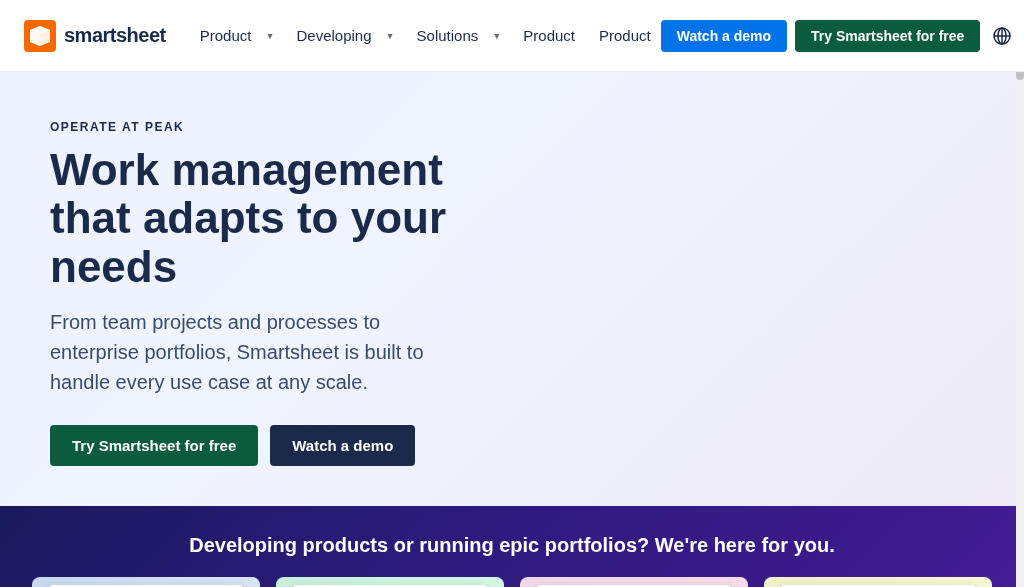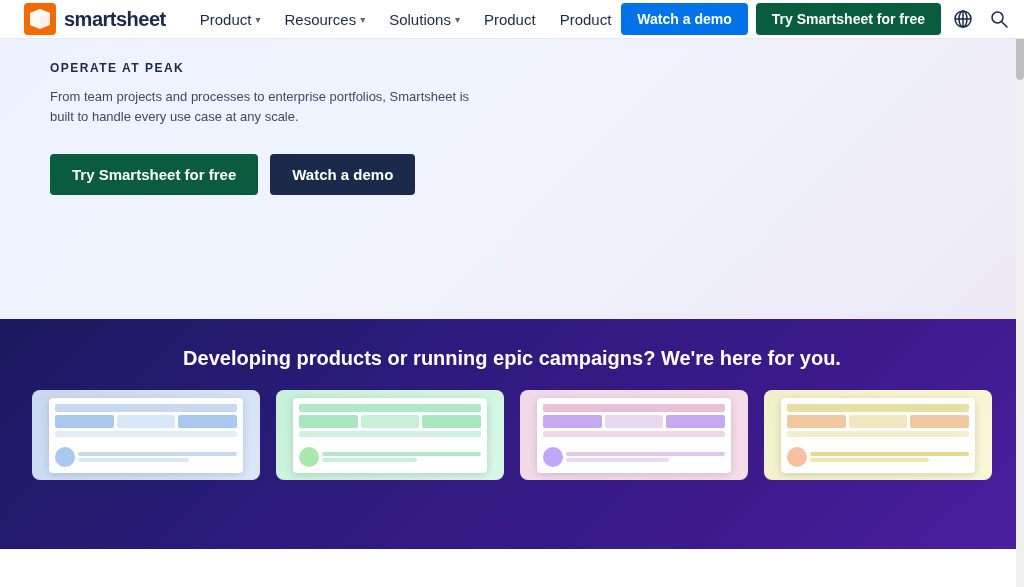--- a/index.html
+++ b/index.html
@@ -3,21 +3,21 @@
   <meta charset="utf-8">
   <style>
     * { margin: 0; padding: 0; box-sizing: border-box; }
     body { font-family: -apple-system, BlinkMacSystemFont, 'Segoe UI', Arial, sans-serif; width: 1024px; height: 587px; overflow: hidden; background: #fff; }
 
     
     .navbar {
       display: flex;
       align-items: center;
       padding: 0 24px;
-      height: 39px;
+      height: 72px;
       border-bottom: 1px solid #e8e8e8;
       background: #fff;
       position: relative;
       z-index: 10;
     }
     .logo-area {
       display: flex;
       align-items: center;
       margin-right: 24px;
     }
@@ -34,21 +34,21 @@
     }
     .nav-links {
       display: flex;
       align-items: center;
       gap: 4px;
       flex: 1;
     }
     .nav-item {
       display: flex;
       align-items: center;
-      gap: 4px;
+      gap: 16px;
       padding: 6px 10px;
       font-size: 15px;
       color: #1b2a4a;
       font-weight: 500;
       cursor: pointer;
       border-radius: 4px;
       white-space: nowrap;
     }
     .nav-chevron {
       font-size: 10px;
@@ -95,42 +95,42 @@
       font-size: 15px;
       font-weight: 500;
       color: #1b2a4a;
       cursor: pointer;
       padding: 6px 8px;
     }
 
     
     .hero {
       background: linear-gradient(135deg, #eef2ff 0%, #f0f4ff 40%, #ede9f6 100%);
-      padding: 22px 50px 40px 50px;
+      padding: 48px 50px 40px 50px;
       min-height: 280px;
       position: relative;
     }
     .hero-eyebrow {
       font-size: 12px;
       font-weight: 700;
       color: #1b2a4a;
       letter-spacing: 1.5px;
       text-transform: uppercase;
       margin-bottom: 12px;
     }
     .hero-title {
       font-size: 44px;
       font-weight: 800;
       color: #1b2a4a;
       line-height: 1.1;
       max-width: 480px;
       margin-bottom: 16px;
     }
     .hero-subtitle {
-      font-size: 13px;
+      font-size: 20px;
       color: #3a4a6a;
       max-width: 420px;
       line-height: 1.5;
       margin-bottom: 28px;
     }
     .hero-buttons {
       display: flex;
       gap: 12px;
     }
     .btn-hero-primary {
@@ -267,21 +267,21 @@
     </svg>
     <span class="logo-text">smartsheet</span>
   </div>
 
   <div class="nav-links">
     <div class="nav-item">
       <span>Product</span>
       <span class="nav-chevron">▾</span>
     </div>
     <div class="nav-item">
-      <span>Resources</span>
+      <span>Developing</span>
       <span class="nav-chevron">▾</span>
     </div>
     <div class="nav-item">
       <span>Solutions</span>
       <span class="nav-chevron">▾</span>
     </div>
     <div class="nav-item">
       <span>Product</span>
     </div>
     <div class="nav-item">
@@ -305,29 +305,30 @@
         <circle cx="8.5" cy="8.5" r="5.5" stroke="#1b2a4a" stroke-width="1.5"></circle>
         <line x1="13" y1="13" x2="18" y2="18" stroke="#1b2a4a" stroke-width="1.5" stroke-linecap="round"></line>
       </svg>
     </button>
     <span class="nav-login">Log in</span>
   </div>
 </nav>
 
 <section class="hero">
   <p class="hero-eyebrow">OPERATE AT PEAK</p>
+  <h1 class="hero-title">Work management that adapts to your needs</h1>
   <p class="hero-subtitle">From team projects and processes to enterprise portfolios, Smartsheet is built to handle every use case at any scale.</p>
   <div class="hero-buttons">
     <button class="btn-hero-primary">Try Smartsheet for free</button>
     <button class="btn-hero-secondary">Watch a demo</button>
   </div>
 </section>
 
 <section class="solutions-section">
-  <h2 class="solutions-title">Developing products or running epic campaigns? We're here for you.</h2>
+  <h2 class="solutions-title">Developing products or running epic portfolios? We're here for you.</h2>
   <div class="solutions-cards">
 
     <div class="solution-card">
       <div class="solution-card-img card-img-1">
         <div class="mini-dashboard">
           <div class="mini-dash-header" style="background:#c8d8f0;"></div>
           <div class="mini-dash-row">
             <div class="mini-dash-bar blue"></div>
             <div class="mini-dash-bar" style="background:#d8e8f8;"></div>
             <div class="mini-dash-bar blue"></div>

